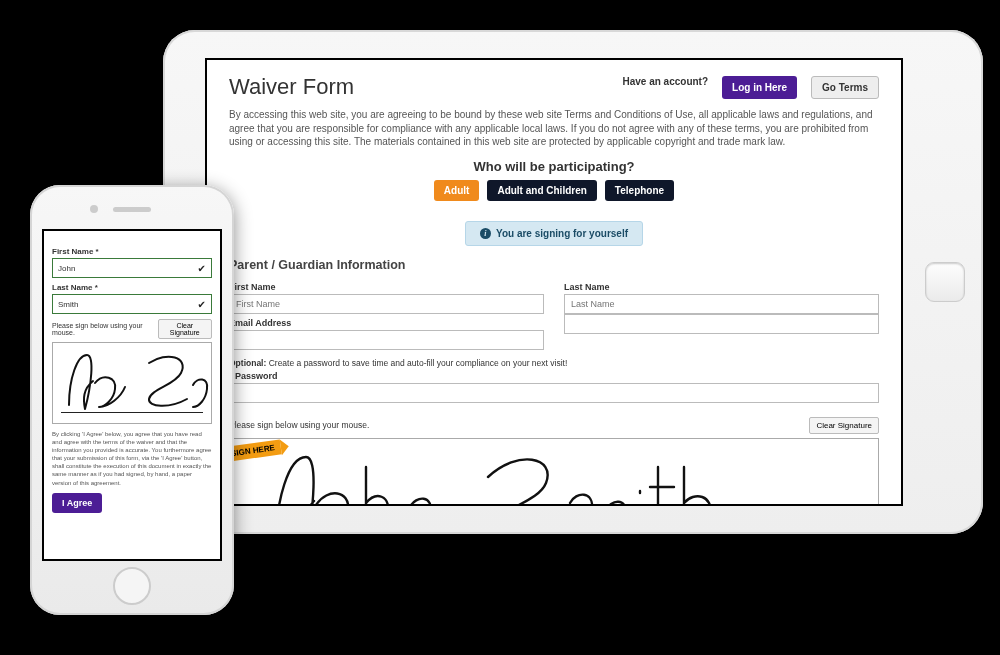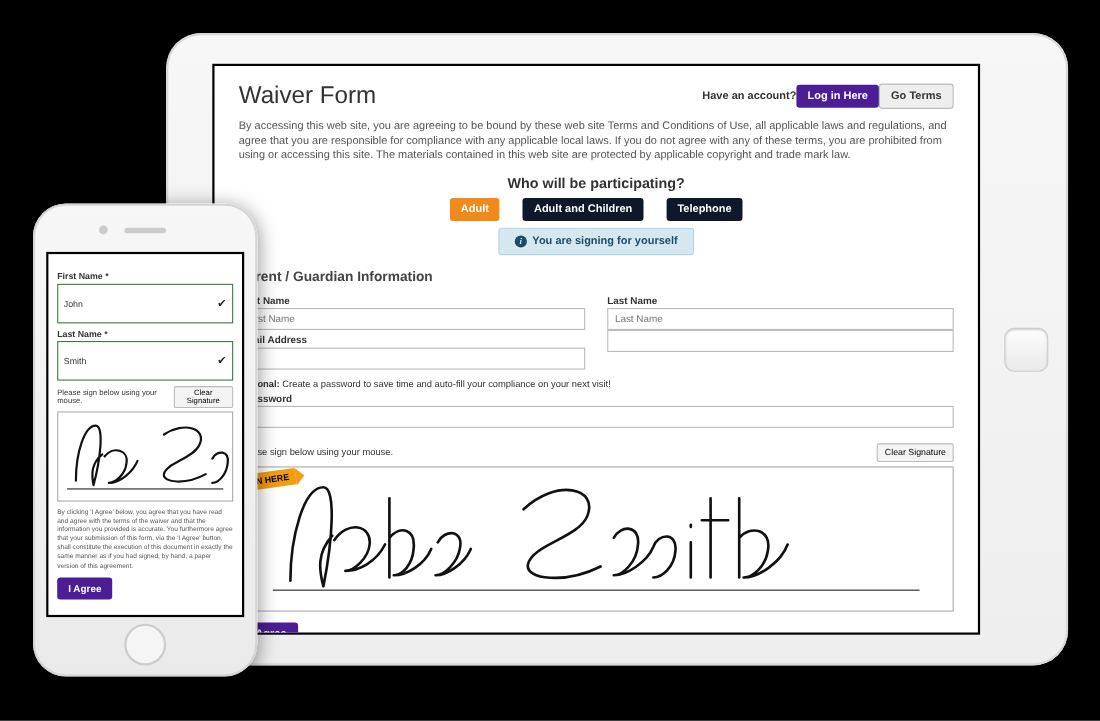--- a/index.html
+++ b/index.html
@@ -1,44 +1,44 @@
 <!DOCTYPE html>
 <html><head>
 <meta charset="utf-8">
 <style>
   html,body{margin:0;padding:0;background:#000;font-family:Arial,Helvetica,sans-serif;}
   .stage{position:relative;width:1000px;height:655px;}
 
   
   .tablet{
-    position:absolute;left:151px;top:30px;width:820px;height:575px;
+    position:absolute;left:163px;top:30px;width:820px;height:504px;
     background:linear-gradient(#f7f7f7,#eee);border-radius:32px;
     box-shadow:0 4px 18px rgba(0,0,0,.4),inset 0 0 0 2px #d8d8d8;
   }
   .tablet .home-btn{
     position:absolute;right:18px;top:50%;transform:translateY(-50%);
     width:38px;height:38px;border-radius:9px;border:1px solid #ccc;
     background:linear-gradient(#fdfdfd,#eaeaea);box-shadow:inset 0 1px 2px rgba(0,0,0,.2);
   }
   .tablet-screen{
     position:absolute;left:42px;top:28px;right:80px;bottom:28px;
     background:#fff;border:2px solid #000;overflow:hidden;
     padding:14px 22px;font-size:9.5px;color:#333;
   }
   .t-headrow{display:flex;align-items:center;justify-content:space-between;}
   .t-title{font-size:22px;font-weight:normal;color:#333;}
-  .t-right{display:flex;align-items:center;gap:0;font-size:10px;}
+  .t-right{display:flex;gap:14px;font-size:10px;}
   .btn{display:inline-block;padding:5px 10px;border-radius:3px;font-weight:bold;font-size:10px;cursor:pointer;border:none;}
   .btn.blue{background:#4c1d95;color:#fff;}
   .btn.grey{background:#eee;color:#333;border:1px solid #bbb;}
   .btn.brightblue{background:#0f172a;color:#fff;}
   .btn.orange{background:#f08a1c;color:#fff;}
   .t-terms{font-size:10px;color:#555;line-height:1.35;margin:8px 0 10px;}
   .t-who{text-align:center;font-size:13px;font-weight:bold;margin:4px 0 6px;}
-  .t-tabs{display:flex;gap:21px;justify-content:center;margin-bottom:6px;}
+  .t-tabs{display:flex;gap:8px;justify-content:center;margin-bottom:20px;}
   .t-notice{
     display:inline-flex;align-items:center;gap:5px;justify-content:center;
     background:#d5e8f2;border:1px solid #b6d6e8;color:#1b4c66;
     font-weight:bold;font-size:10px;padding:6px 14px;border-radius:3px;margin:0 auto 10px;
   }
   .t-notice .info{width:11px;height:11px;border-radius:50%;background:#1b4c66;color:#d5e8f2;
      font-size:8px;line-height:11px;text-align:center;font-family:Georgia,serif;font-style:italic;}
   .t-section{font-size:12.5px;font-weight:bold;color:#444;margin:2px 0 6px;}
   .t-grid{display:flex;gap:20px;}
   .t-col{flex:1;}
@@ -72,21 +72,21 @@
   .phone .speaker{position:absolute;top:22px;left:50%;transform:translateX(-50%);
     width:38px;height:5px;background:#ccc;border-radius:3px;}
   .phone .camera{position:absolute;top:20px;left:60px;width:8px;height:8px;background:#ccc;border-radius:50%;}
   .phone .home{position:absolute;bottom:10px;left:50%;transform:translateX(-50%);
     width:34px;height:34px;border-radius:50%;border:2px solid #ccc;background:#f5f5f5;}
   .phone-screen{
     position:absolute;left:12px;top:44px;right:12px;bottom:54px;
     background:#fff;border:2px solid #000;padding:16px 8px;font-size:8px;color:#333;overflow:hidden;
   }
   .p-label{font-weight:bold;font-size:8px;margin:0 0 2px;}
-  .p-input{width:100%;box-sizing:border-box;height:36px;border:1px solid #3a7a3a;
+  .p-input{width:100%;box-sizing:border-box;height:20px;border:1px solid #3a7a3a;
            font-size:8px;padding:0 5px;display:flex;align-items:center;justify-content:space-between;margin-bottom:5px;}
   .p-input .check{font-size:10px;color:#222;}
   .p-signrow{display:flex;justify-content:space-between;align-items:center;font-size:7px;margin:2px 0;}
   .p-clear{font-size:7px;padding:2px 4px;background:#f4f4f4;border:1px solid #bbb;border-radius:2px;}
   .p-sigbox{border:1px solid #aaa;height:80px;position:relative;margin:3px 0 6px;}
   .p-sig-svg{position:absolute;left:6px;top:6px;}
   .p-sig-line{position:absolute;left:8px;right:8px;bottom:10px;height:1px;background:#222;}
   .p-legal{font-size:6px;line-height:1.35;color:#555;margin:0 0 6px;}
 </style>
 </head>

